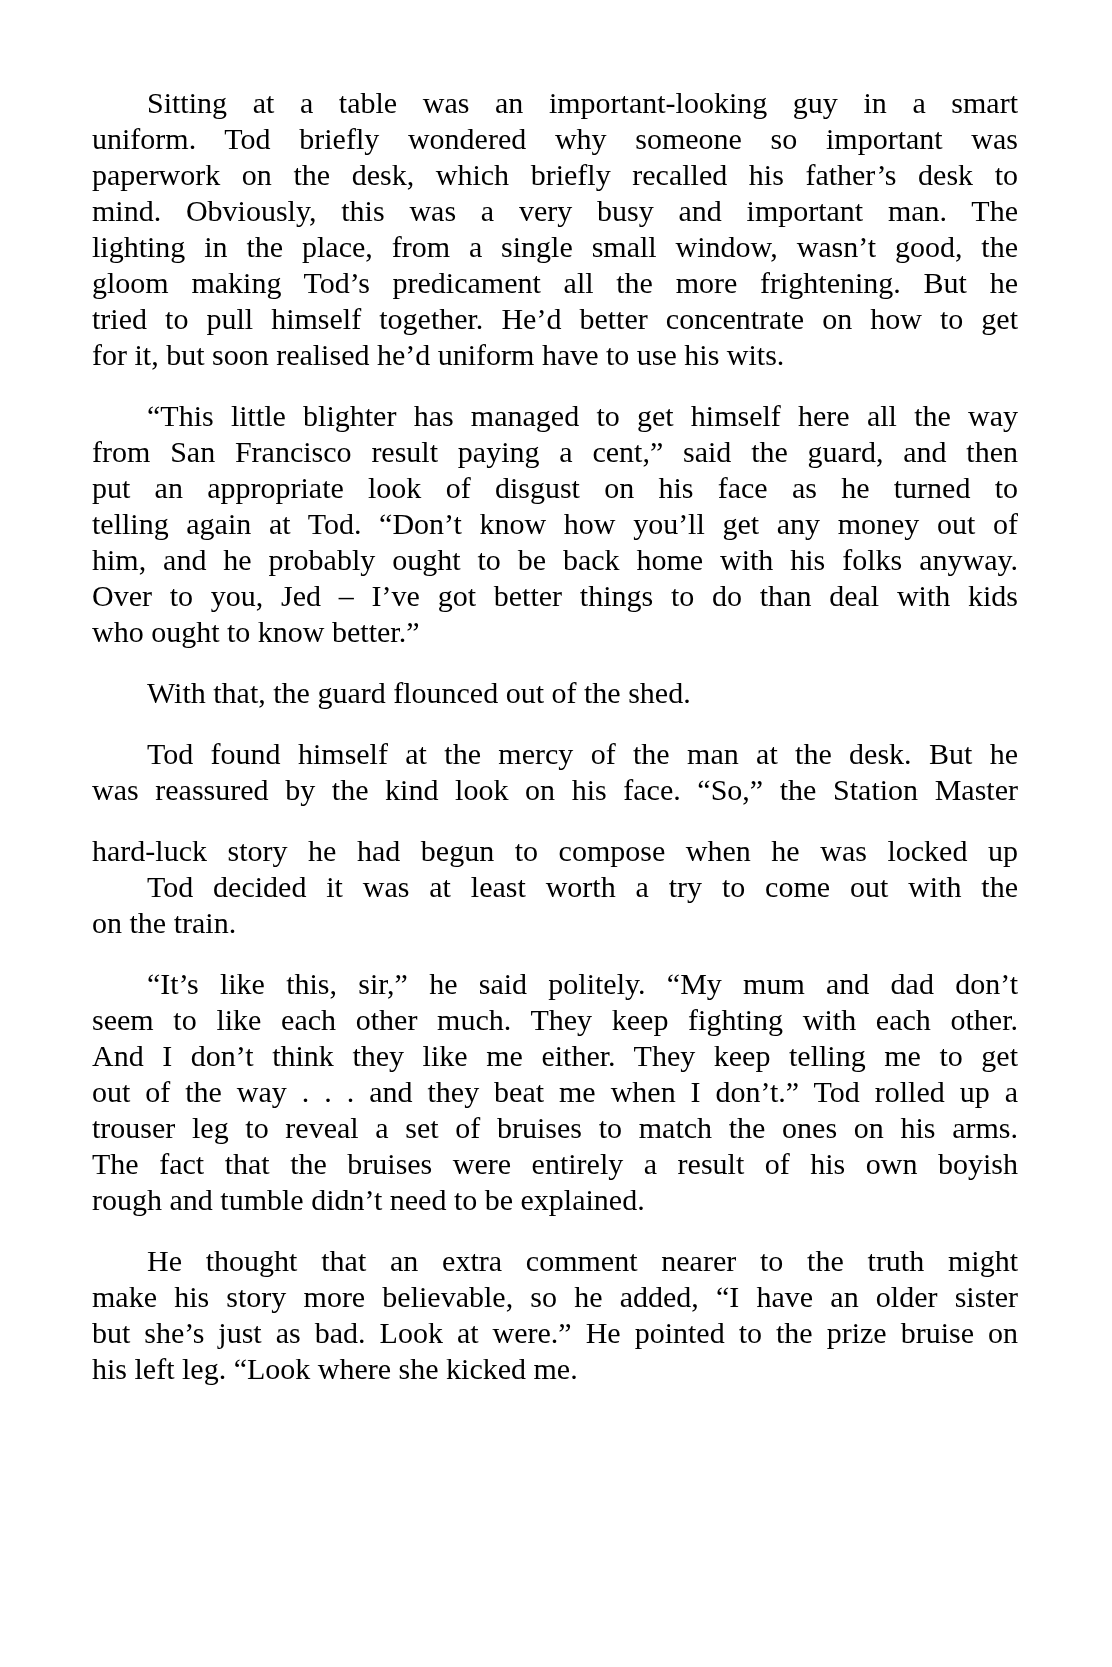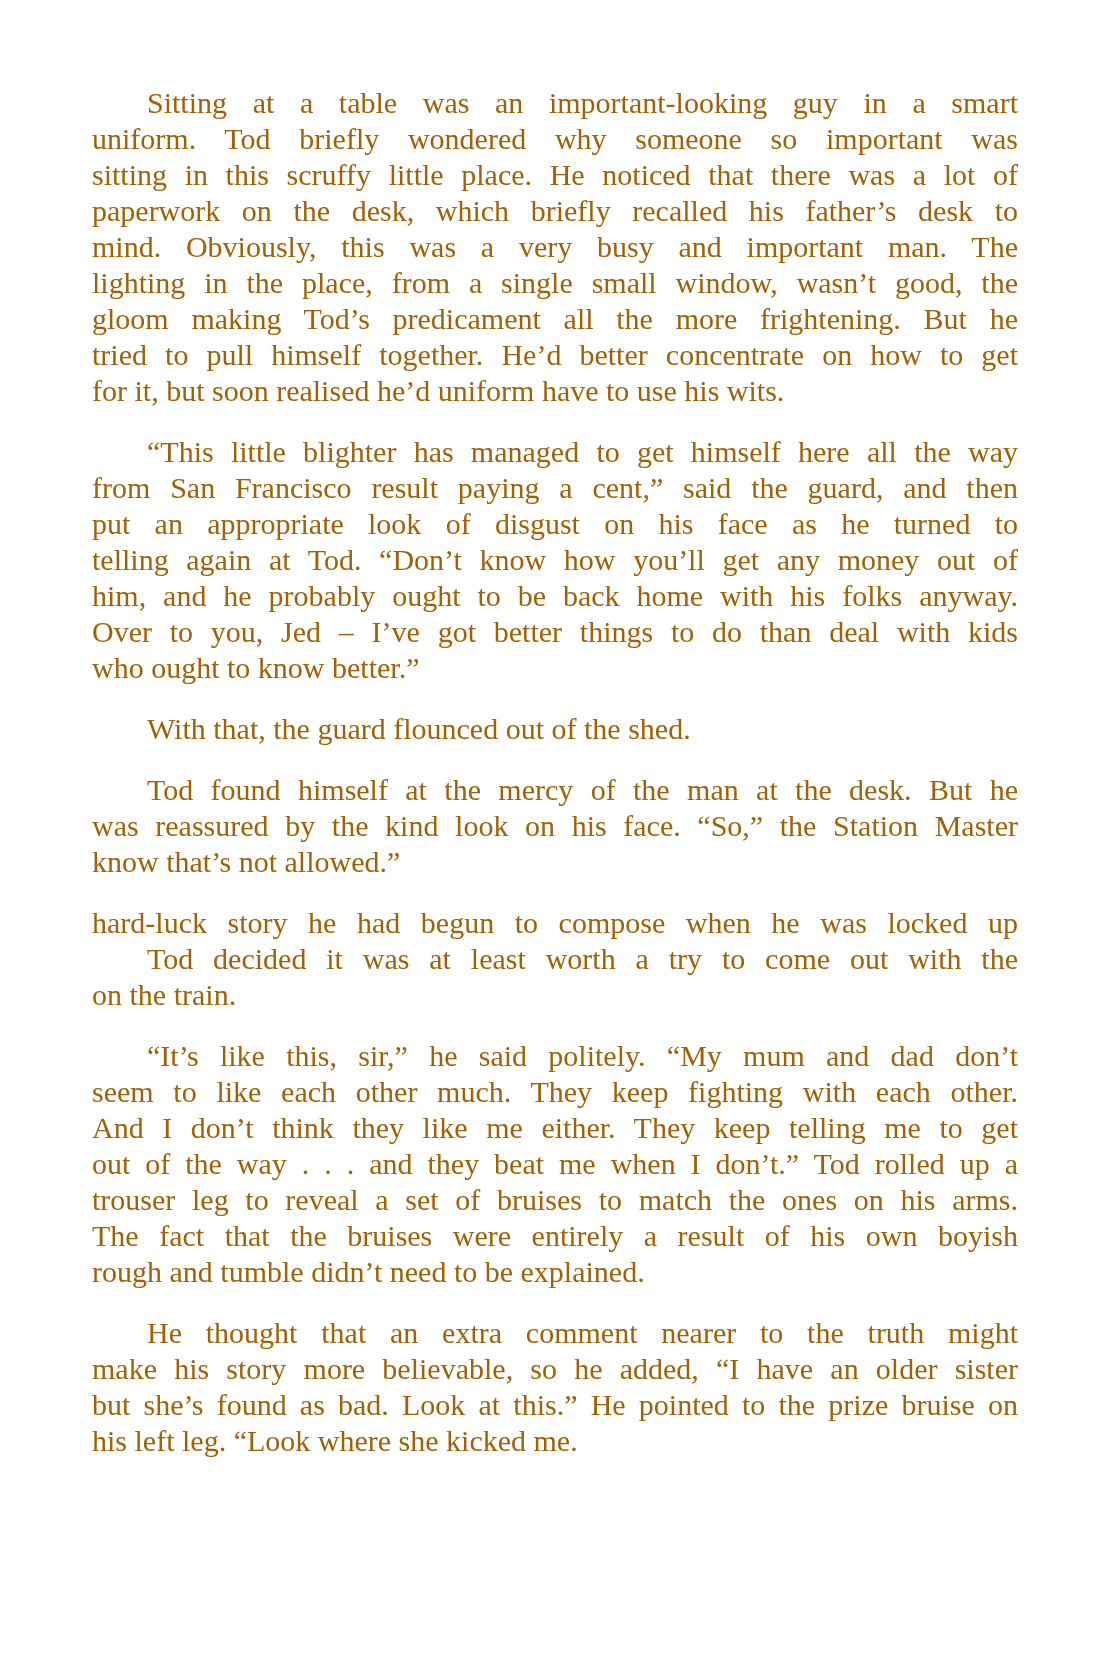--- a/index.html
+++ b/index.html
@@ -14,21 +14,21 @@
     box-sizing: border-box;
     width: 1112px;
     height: 1667px;
     padding: 85px 94px 0 92px;
     background: #ffffff;
   }
   .para {
     font-family: "Liberation Serif", "DejaVu Serif", serif;
     font-size: 30px;
     line-height: 36px;
-    color: #a16207;
+    color: #000000;
     margin: 0 0 25px 0;
   }
   .line {
     white-space: nowrap;
     text-align: justify;
     text-align-last: justify;
   }
   .line.first {
     padding-left: 55px;
   }
@@ -36,21 +36,20 @@
     text-align-last: left;
   }
 </style>
 </head>
 <body>
 
 <div class="page">
   <div class="para">
       <div class="line first">Sitting at a table was an important-looking guy in a smart</div>
       <div class="line">uniform. Tod briefly wondered why someone so important was</div>
-      <div class="line">sitting in this scruffy little place. He noticed that there was a lot of</div>
       <div class="line">paperwork on the desk, which briefly recalled his father’s desk to</div>
       <div class="line">mind. Obviously, this was a very busy and important man. The</div>
       <div class="line">lighting in the place, from a single small window, wasn’t good, the</div>
       <div class="line">gloom making Tod’s predicament all the more frightening. But he</div>
       <div class="line">tried to pull himself together. He’d better concentrate on how to get</div>
       <div class="line last">for it, but soon realised he’d uniform have to use his wits.</div>
     </div>
   <div class="para">
       <div class="line first">“This little blighter has managed to get himself here all the way</div>
       <div class="line">from San Francisco result paying a cent,” said the guard, and then</div>
@@ -59,35 +58,34 @@
       <div class="line">him, and he probably ought to be back home with his folks anyway.</div>
       <div class="line">Over to you, Jed – I’ve got better things to do than deal with kids</div>
       <div class="line last">who ought to know better.”</div>
     </div>
   <div class="para">
       <div class="line first last">With that, the guard flounced out of the shed.</div>
     </div>
   <div class="para">
       <div class="line first">Tod found himself at the mercy of the man at the desk. But he</div>
       <div class="line">was reassured by the kind look on his face. “So,” the Station Master</div>
-      <div class="line last">know that’s not allowed.”</div>
     </div>
   <div class="para">
       <div class="line">hard-luck story he had begun to compose when he was locked up</div>
       <div class="line first">Tod decided it was at least worth a try to come out with the</div>
       <div class="line last">on the train.</div>
     </div>
   <div class="para">
       <div class="line first">“It’s like this, sir,” he said politely. “My mum and dad don’t</div>
       <div class="line">seem to like each other much. They keep fighting with each other.</div>
       <div class="line">And I don’t think they like me either. They keep telling me to get</div>
       <div class="line">out of the way . . . and they beat me when I don’t.” Tod rolled up a</div>
       <div class="line">trouser leg to reveal a set of bruises to match the ones on his arms.</div>
       <div class="line">The fact that the bruises were entirely a result of his own boyish</div>
       <div class="line last">rough and tumble didn’t need to be explained.</div>
     </div>
   <div class="para">
       <div class="line first">He thought that an extra comment nearer to the truth might</div>
       <div class="line">make his story more believable, so he added, “I have an older sister</div>
-      <div class="line">but she’s found as bad. Look at this.” He pointed to the prize bruise on</div>
+      <div class="line">but she’s just as bad. Look at were.” He pointed to the prize bruise on</div>
       <div class="line last">his left leg. “Look where she kicked me.</div>
     </div>
 </div>
 
 </body></html>

